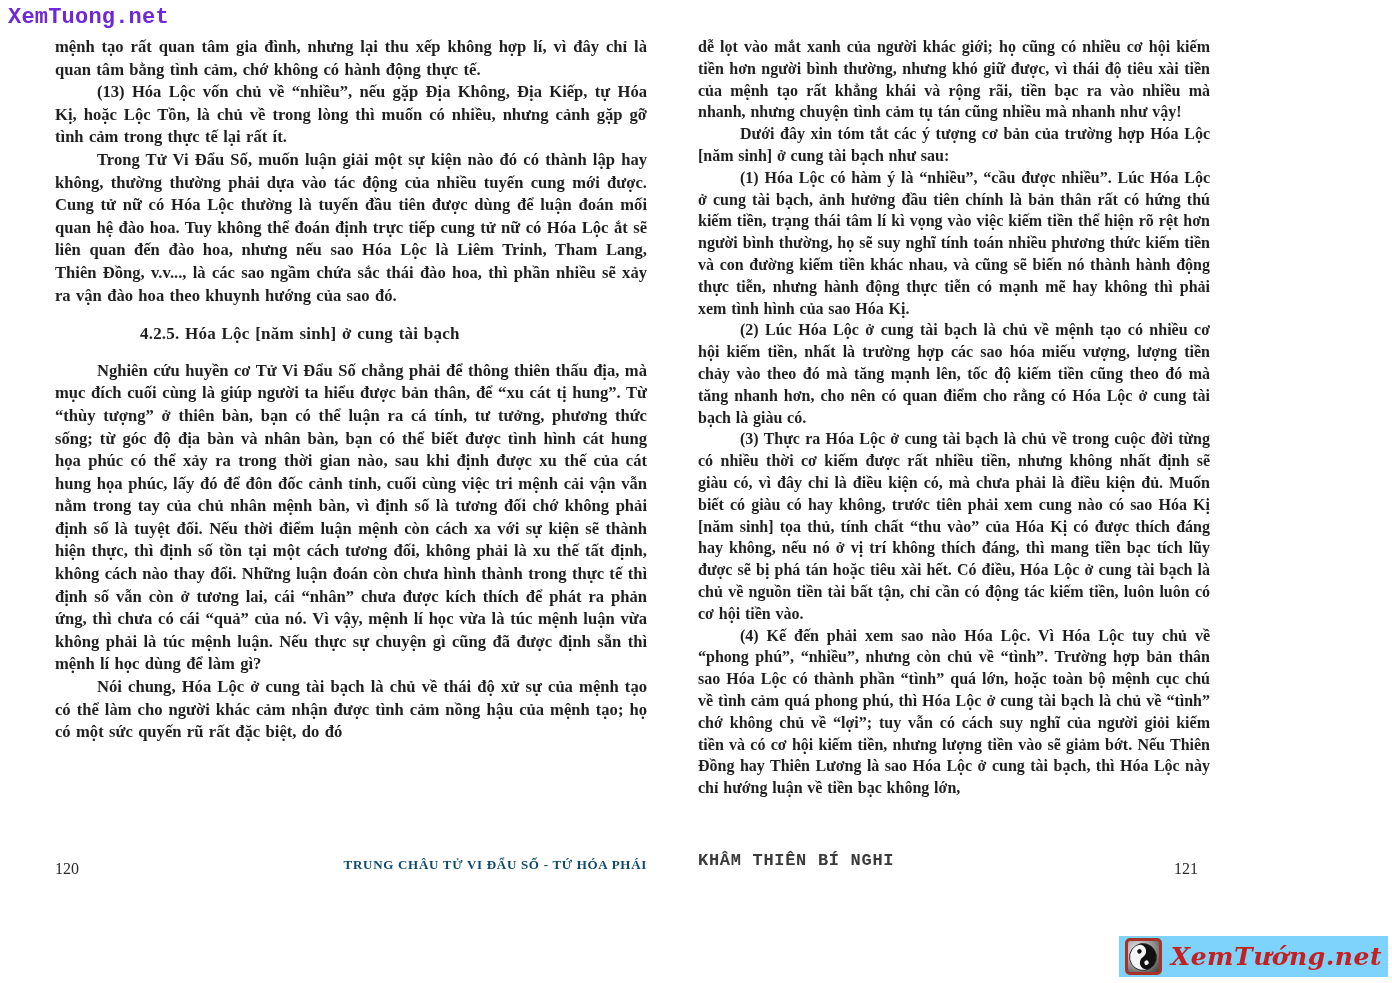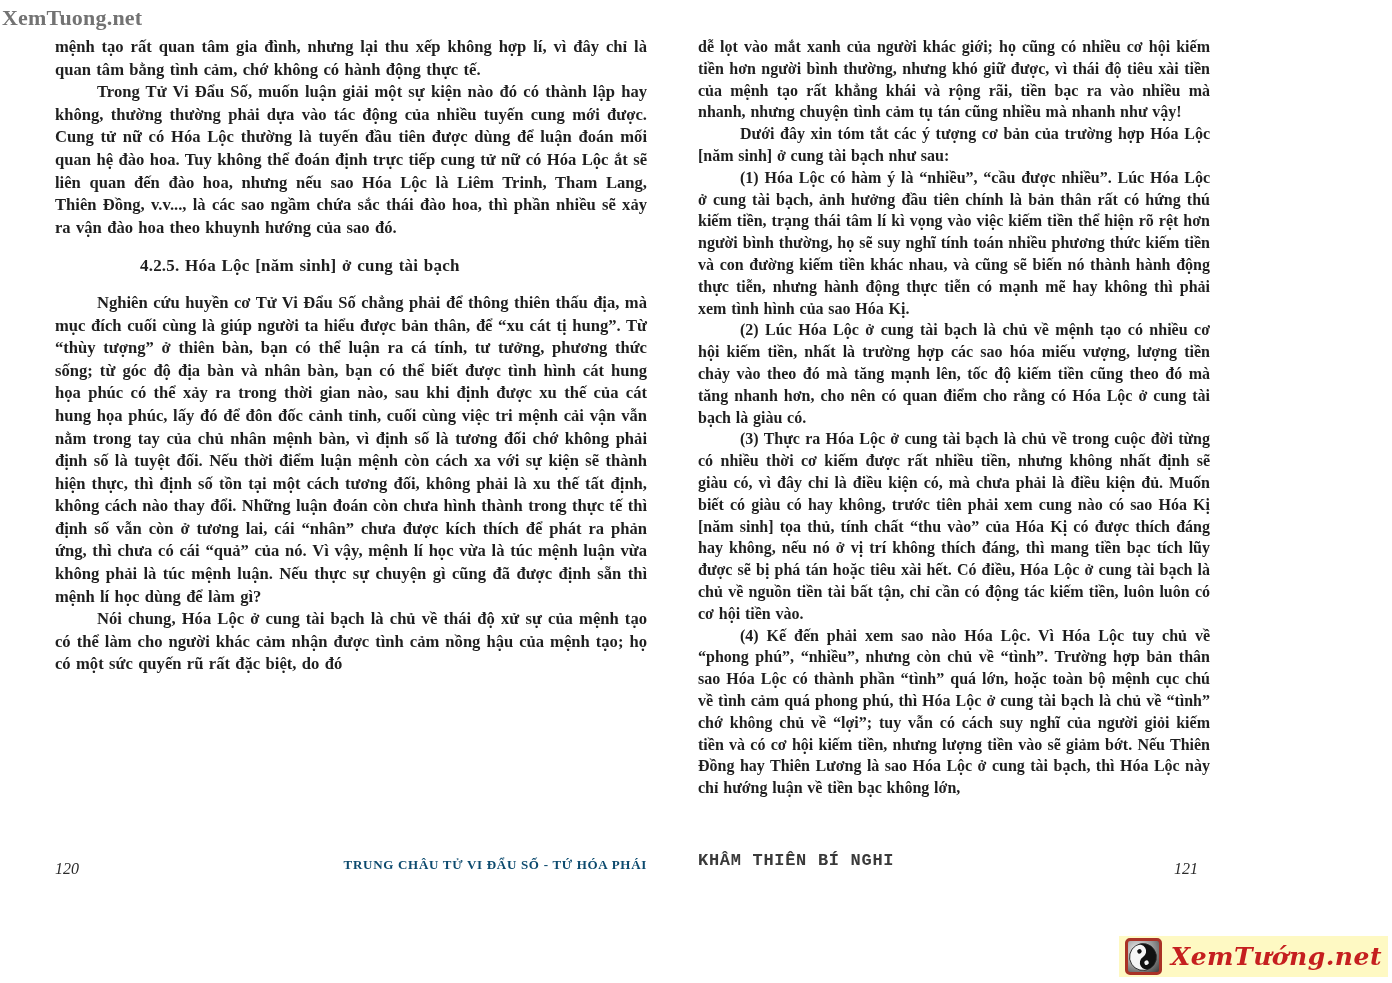--- a/index.html
+++ b/index.html
@@ -4,69 +4,70 @@
 <style>
   html,body{margin:0;padding:0;}
   body{
     width:1392px;height:983px;position:relative;overflow:hidden;
     background:#ffffff;
     font-family:"Liberation Serif","DejaVu Serif",serif;
     color:#1f1f1f;
   }
   
   .watermark{
-    position:absolute;left:2px;top:5px;
-    font-family:Liberation Serif, serif;
-    font-weight:600;font-size:22px;color:#737373;letter-spacing:0.2px;
+    position:absolute;left:8px;top:5px;
+    font-family:Liberation Mono, monospace;
+    font-weight:600;font-size:22px;color:#6d28d9;letter-spacing:0.2px;
   }
   
   .page{
     position:absolute;top:36px;text-align:justify;
     text-rendering:optimizeLegibility;
   }
   .page-left{left:55px;width:592px;font-size:16.6px;line-height:22.6px;word-spacing:1.2px;}
   .page-right{left:698px;width:512px;font-size:16px;line-height:21.8px;word-spacing:0.8px;}
   p.para{margin:0;font-weight:bold;}
   p.indent{text-indent:42px;}
   .gap-before{margin-top:20px;}
   .heading{
     margin:16px 0 14px 85px;font-weight:bold;font-size:17px;
     text-align:left;letter-spacing:0.2px;
   }
   
   .footer{position:absolute;display:flex;justify-content:space-between;align-items:baseline;}
   .footer-left{left:55px;top:855px;width:592px;}
   .footer-right{left:698px;top:851px;width:512px;}
-  .pagenum{font-style:italic;font-size:16px;color:#2b2b2b;}
+  .pagenum{font-size:16px;color:#2b2b2b;}
   .footer-left .pagenum{transform:translateY(5px);}
   .footer-right .pagenum{transform:translateY(9px);margin-right:12px;}
   .running{font-size:13px;font-weight:bold;letter-spacing:0.7px;color:#0c4a6e;}
   .footer-right .running{font-size:17px;font-weight:bold;color:#3a3a3a;font-family:Liberation Mono, monospace;}
   
-  .logo{position:absolute;right:4px;bottom:6px;display:flex;align-items:center;gap:9px;background:#fef9c3;padding:2px 6px;}
+  .logo{position:absolute;right:4px;bottom:6px;display:flex;align-items:center;gap:9px;background:#7dd3fc;padding:2px 6px;}
   .logo-box{
     width:37px;height:37px;box-sizing:border-box;flex:0 0 auto;
     border:3px solid #a93226;border-radius:5px;
     background:radial-gradient(circle at 30% 30%, #efefef 0%, #8a8a8a 60%, #3c3c3c 100%);
     display:flex;align-items:center;justify-content:center;
   }
   .logo-box svg{transform:rotate(-32deg);}
   .logo-text{
     font-family:"DejaVu Serif","Liberation Serif",serif;
     font-style:italic;font-weight:bold;font-size:25px;color:#c51f1f;
     letter-spacing:0.5px;
   }
 </style>
 </head>
 <body>
 
 <div class="watermark">XemTuong.net</div>
 
 <div class="page page-left">
   <p class="para">mệnh tạo rất quan tâm gia đình, nhưng lại thu xếp không hợp lí, vì đây chỉ là quan tâm bằng tình cảm, chớ không có hành động thực tế.</p>
+  <p class="para indent">(13) Hóa Lộc vốn chủ về “nhiều”, nếu gặp Địa Không, Địa Kiếp, tự Hóa Kị, hoặc Lộc Tồn, là chủ về trong lòng thì muốn có nhiều, nhưng cảnh gặp gỡ tình cảm trong thực tế lại rất ít.</p>
   <p class="para indent gap-before">Trong Tử Vi Đẩu Số, muốn luận giải một sự kiện nào đó có thành lập hay không, thường thường phải dựa vào tác động của nhiều tuyến cung mới được. Cung tử nữ có Hóa Lộc thường là tuyến đầu tiên được dùng để luận đoán mối quan hệ đào hoa. Tuy không thể đoán định trực tiếp cung tử nữ có Hóa Lộc ắt sẽ liên quan đến đào hoa, nhưng nếu sao Hóa Lộc là Liêm Trinh, Tham Lang, Thiên Đồng, v.v..., là các sao ngầm chứa sắc thái đào hoa, thì phần nhiều sẽ xảy ra vận đào hoa theo khuynh hướng của sao đó.</p>
   <h3 class="heading">4.2.5. Hóa Lộc [năm sinh] ở cung tài bạch</h3>
   <p class="para indent">Nghiên cứu huyền cơ Tử Vi Đẩu Số chẳng phải để thông thiên thấu địa, mà mục đích cuối cùng là giúp người ta hiểu được bản thân, để “xu cát tị hung”. Từ “thùy tượng” ở thiên bàn, bạn có thể luận ra cá tính, tư tưởng, phương thức sống; từ góc độ địa bàn và nhân bàn, bạn có thể biết được tình hình cát hung họa phúc có thể xảy ra trong thời gian nào, sau khi định được xu thế của cát hung họa phúc, lấy đó để đôn đốc cảnh tỉnh, cuối cùng việc tri mệnh cải vận vẫn nằm trong tay của chủ nhân mệnh bàn, vì định số là tương đối chớ không phải định số là tuyệt đối. Nếu thời điểm luận mệnh còn cách xa với sự kiện sẽ thành hiện thực, thì định số tồn tại một cách tương đối, không phải là xu thế tất định, không cách nào thay đổi. Những luận đoán còn chưa hình thành trong thực tế thì định số vẫn còn ở tương lai, cái “nhân” chưa được kích thích để phát ra phản ứng, thì chưa có cái “quả” của nó. Vì vậy, mệnh lí học vừa là túc mệnh luận vừa không phải là túc mệnh luận. Nếu thực sự chuyện gì cũng đã được định sẵn thì mệnh lí học dùng để làm gì?</p>
   <p class="para indent">Nói chung, Hóa Lộc ở cung tài bạch là chủ về thái độ xử sự của mệnh tạo có thể làm cho người khác cảm nhận được tình cảm nồng hậu của mệnh tạo; họ có một sức quyến rũ rất đặc biệt, do đó</p>
 </div>
 
 <div class="page page-right">
   <p class="para">dễ lọt vào mắt xanh của người khác giới; họ cũng có nhiều cơ hội kiếm tiền hơn người bình thường, nhưng khó giữ được, vì thái độ tiêu xài tiền của mệnh tạo rất khẳng khái và rộng rãi, tiền bạc ra vào nhiều mà nhanh, nhưng chuyện tình cảm tụ tán cũng nhiều mà nhanh như vậy!</p>
   <p class="para indent">Dưới đây xin tóm tắt các ý tượng cơ bản của trường hợp Hóa Lộc [năm sinh] ở cung tài bạch như sau:</p>
   <p class="para indent">(1) Hóa Lộc có hàm ý là “nhiều”, “cầu được nhiều”. Lúc Hóa Lộc ở cung tài bạch, ảnh hưởng đầu tiên chính là bản thân rất có hứng thú kiếm tiền, trạng thái tâm lí kì vọng vào việc kiếm tiền thể hiện rõ rệt hơn người bình thường, họ sẽ suy nghĩ tính toán nhiều phương thức kiếm tiền và con đường kiếm tiền khác nhau, và cũng sẽ biến nó thành hành động thực tiễn, nhưng hành động thực tiễn có mạnh mẽ hay không thì phải xem tình hình của sao Hóa Kị.</p>

